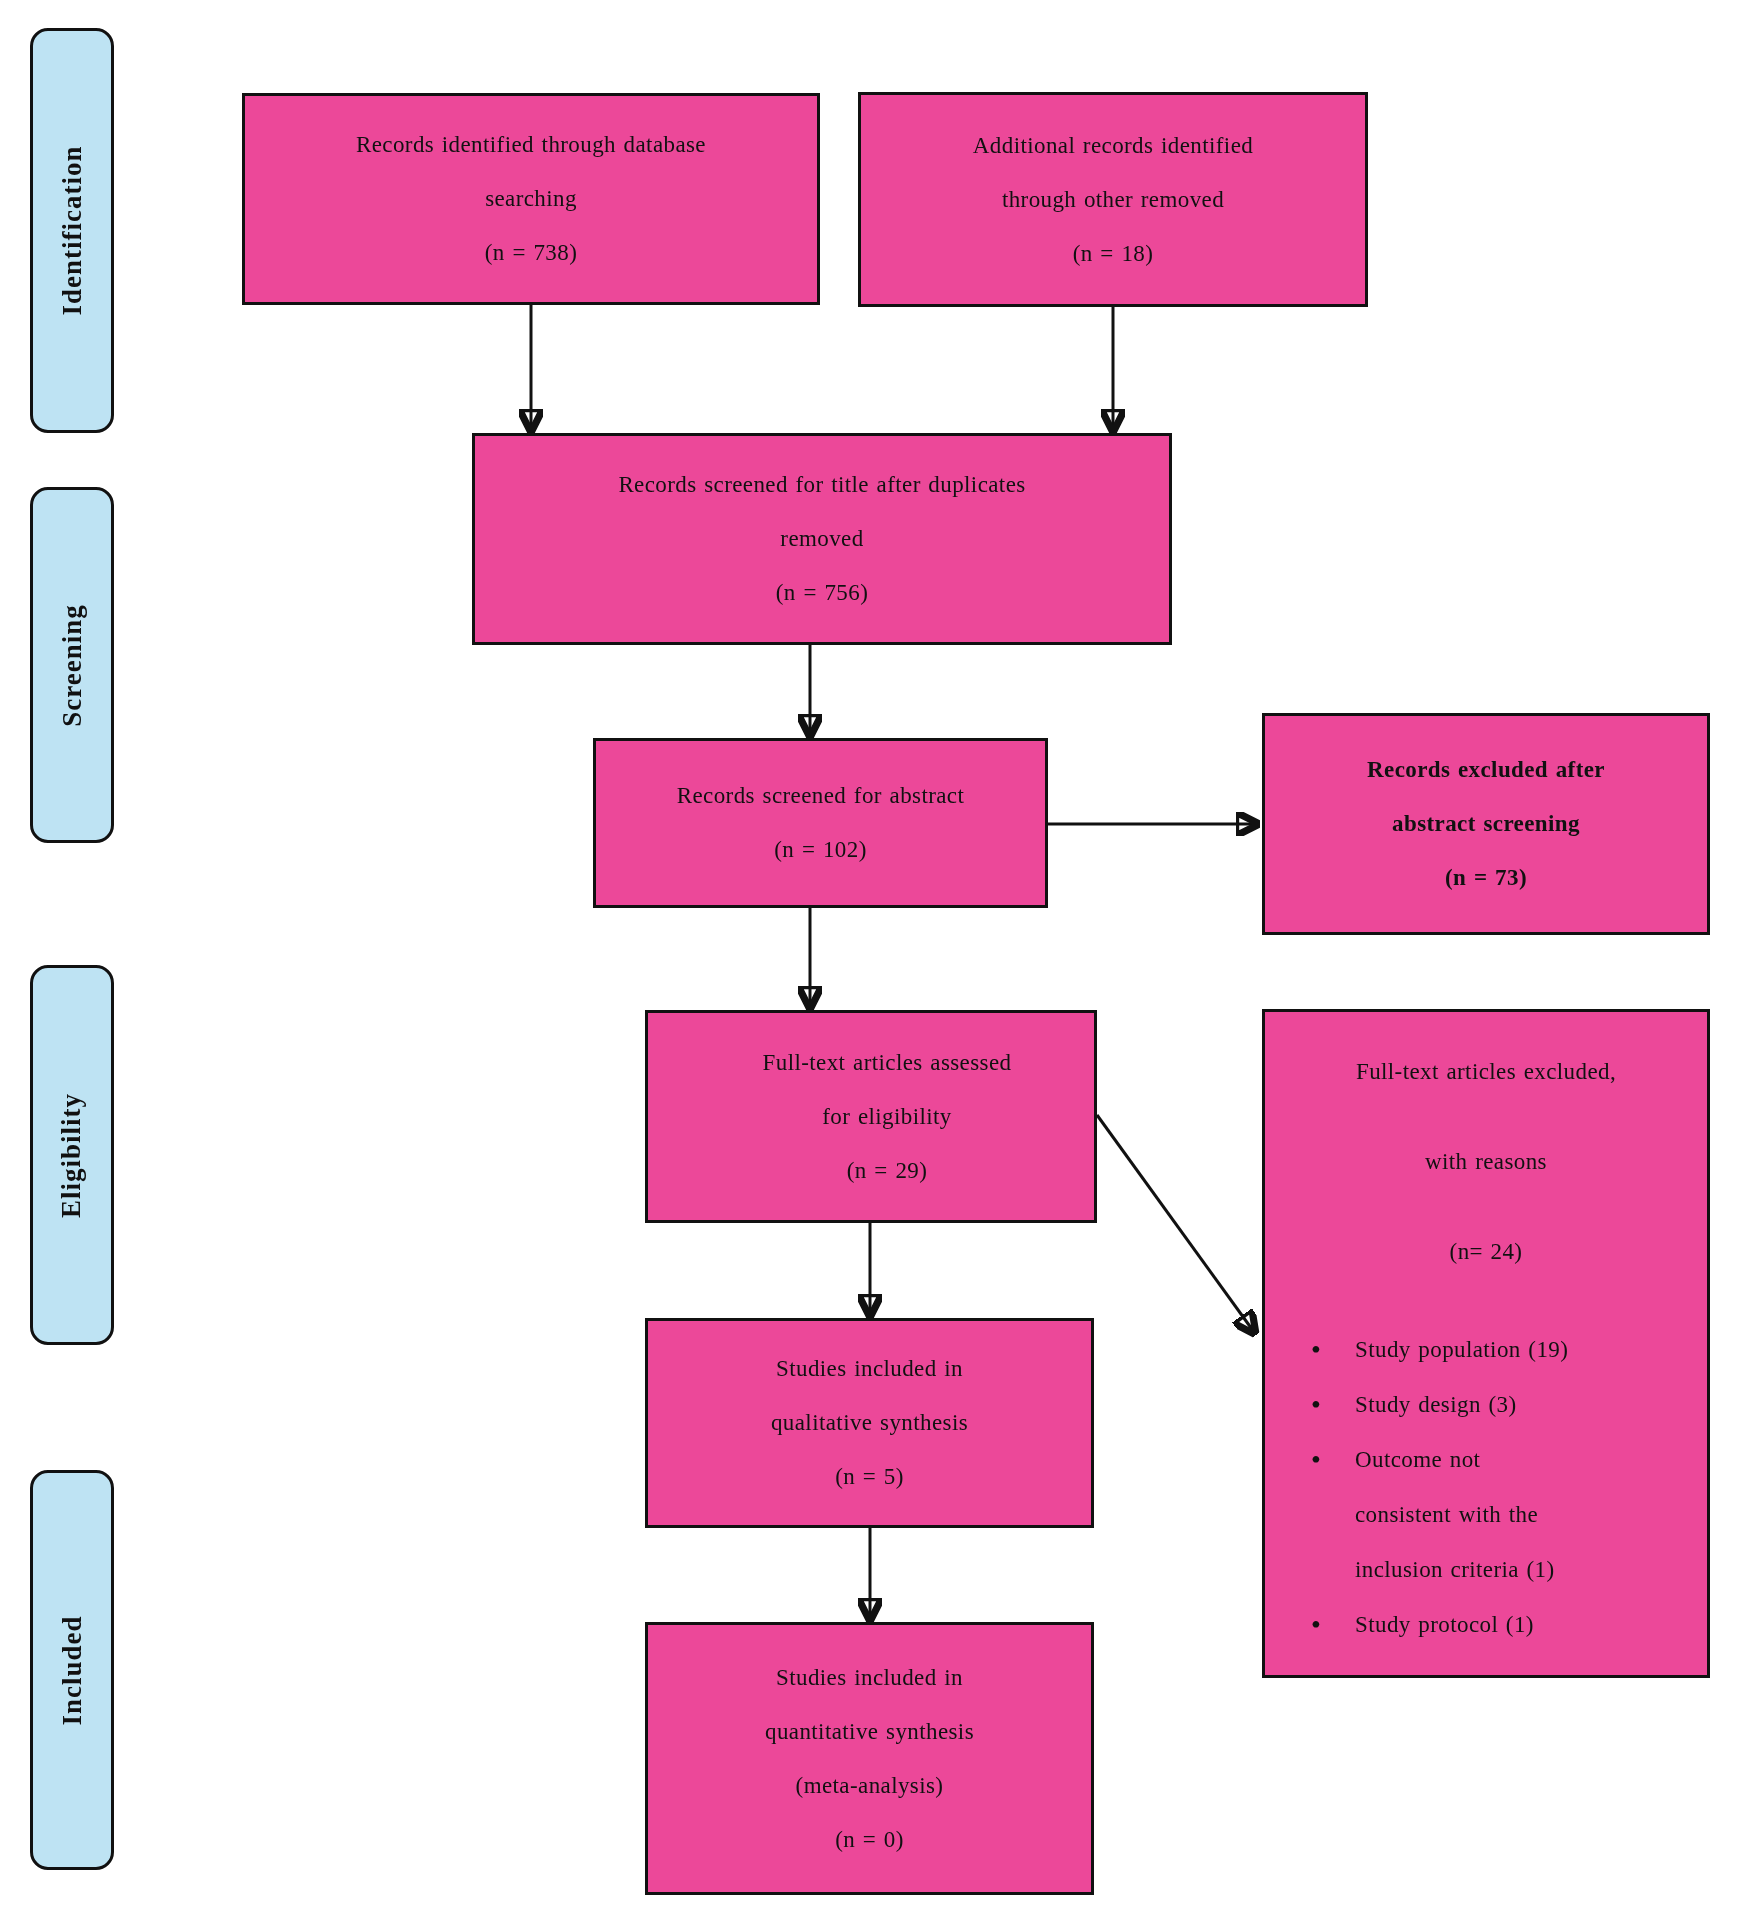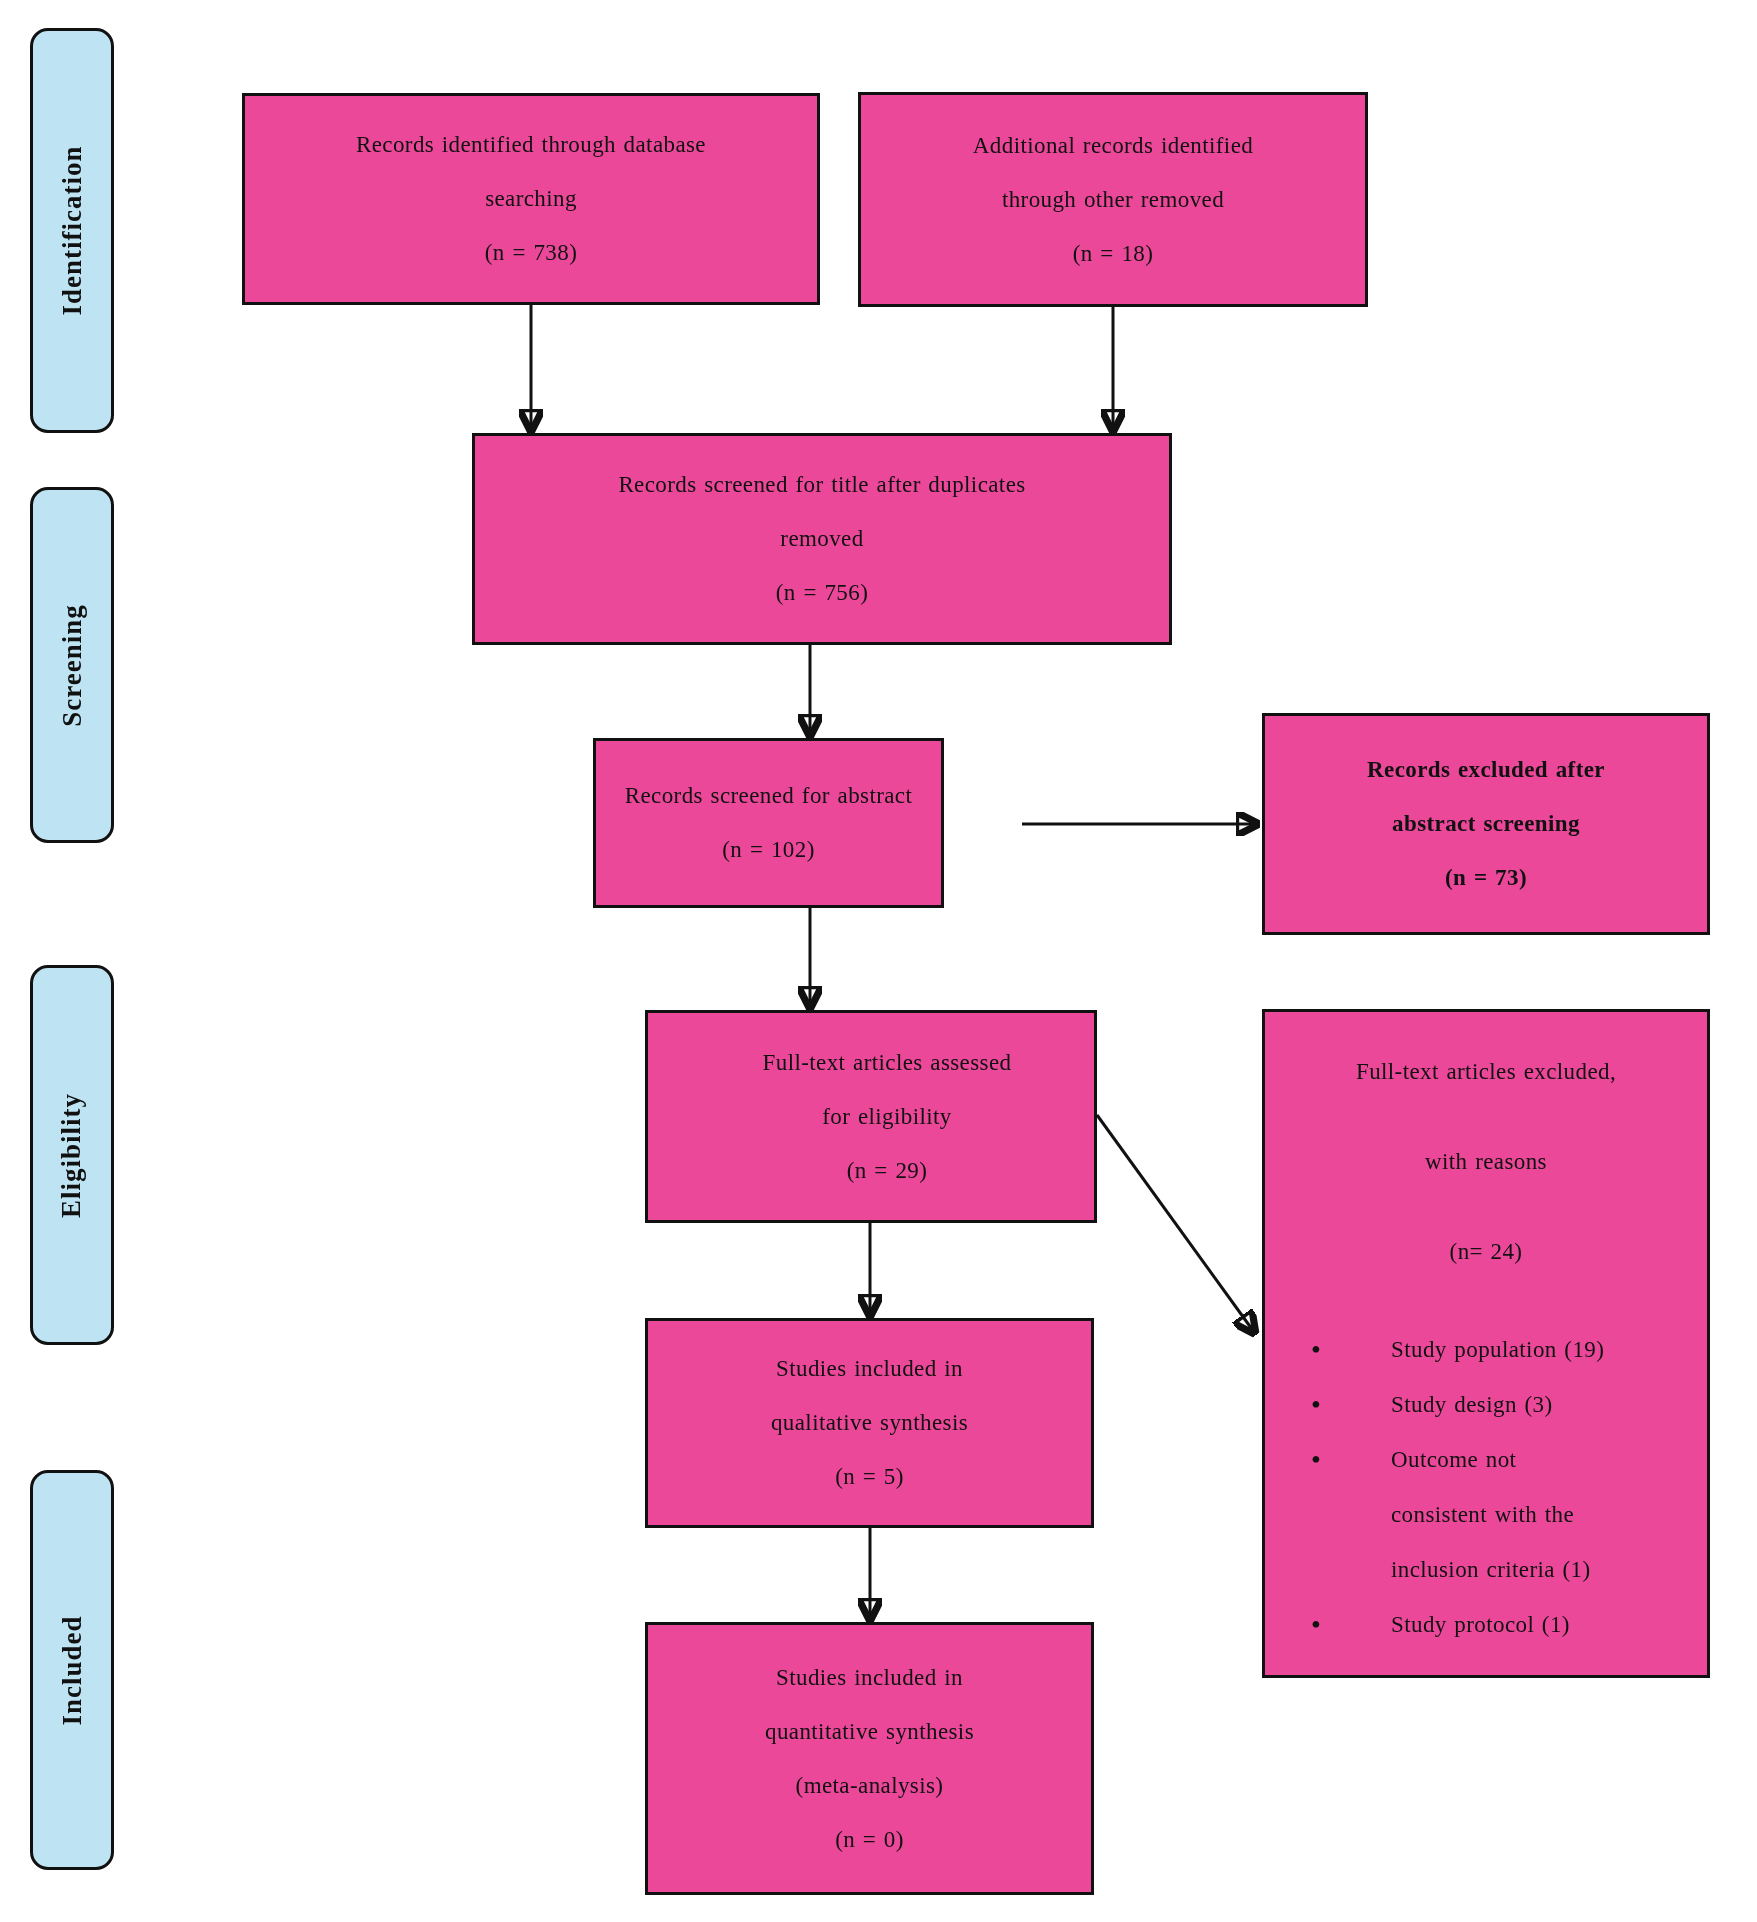--- a/index.html
+++ b/index.html
@@ -28,21 +28,21 @@
   .fbox .bline{white-space:nowrap;}
   .fbox-tall{justify-content:flex-start;padding-top:32px;line-height:55px;gap:35px;}
   .reasons{
     list-style:none;margin:8px 0 0 0;padding:0 0 0 46px;text-align:left;
   }
   .reasons li{display:flex;align-items:flex-start;}
   .reasons .bullet{
     width:20px;flex:0 0 20px;font-size:28px;line-height:55px;
   }
   .reasons .reason-text{
-    margin-left:60px;width:215px;line-height:55px;
+    margin-left:24px;width:215px;line-height:55px;
   }
 </style>
 </head>
 <body>
 
 <div class="canvas">
 
   <svg class="connectors" width="1757" height="1922" viewBox="0 0 1757 1922" xmlns="http://www.w3.org/2000/svg">
     <defs>
       <marker id="ah" viewBox="0 0 10 10" refX="8.5" refY="5" markerWidth="8" markerHeight="8" orient="auto-start-reverse">
@@ -82,21 +82,21 @@
     <div class="bline">through other removed</div>
     <div class="bline">(n = 18)</div>
   </div>
 
   <div class="fbox" style="left:472px;top:433px;width:700px;height:212px;">
     <div class="bline">Records screened for title after duplicates</div>
     <div class="bline">removed</div>
     <div class="bline">(n = 756)</div>
   </div>
 
-  <div class="fbox" style="left:593px;top:738px;width:351px;height:170px;">
+  <div class="fbox" style="left:593px;top:738px;width:455px;height:170px;">
     <div class="bline">Records screened for abstract</div>
     <div class="bline">(n = 102)</div>
   </div>
   <div class="fbox" style="left:1262px;top:713px;width:448px;height:222px;font-weight:bold;">
     <div class="bline">Records excluded after</div>
     <div class="bline">abstract screening</div>
     <div class="bline">(n = 73)</div>
   </div>
 
   <div class="fbox" style="left:645px;top:1010px;width:452px;height:213px;padding-left:32px;">

